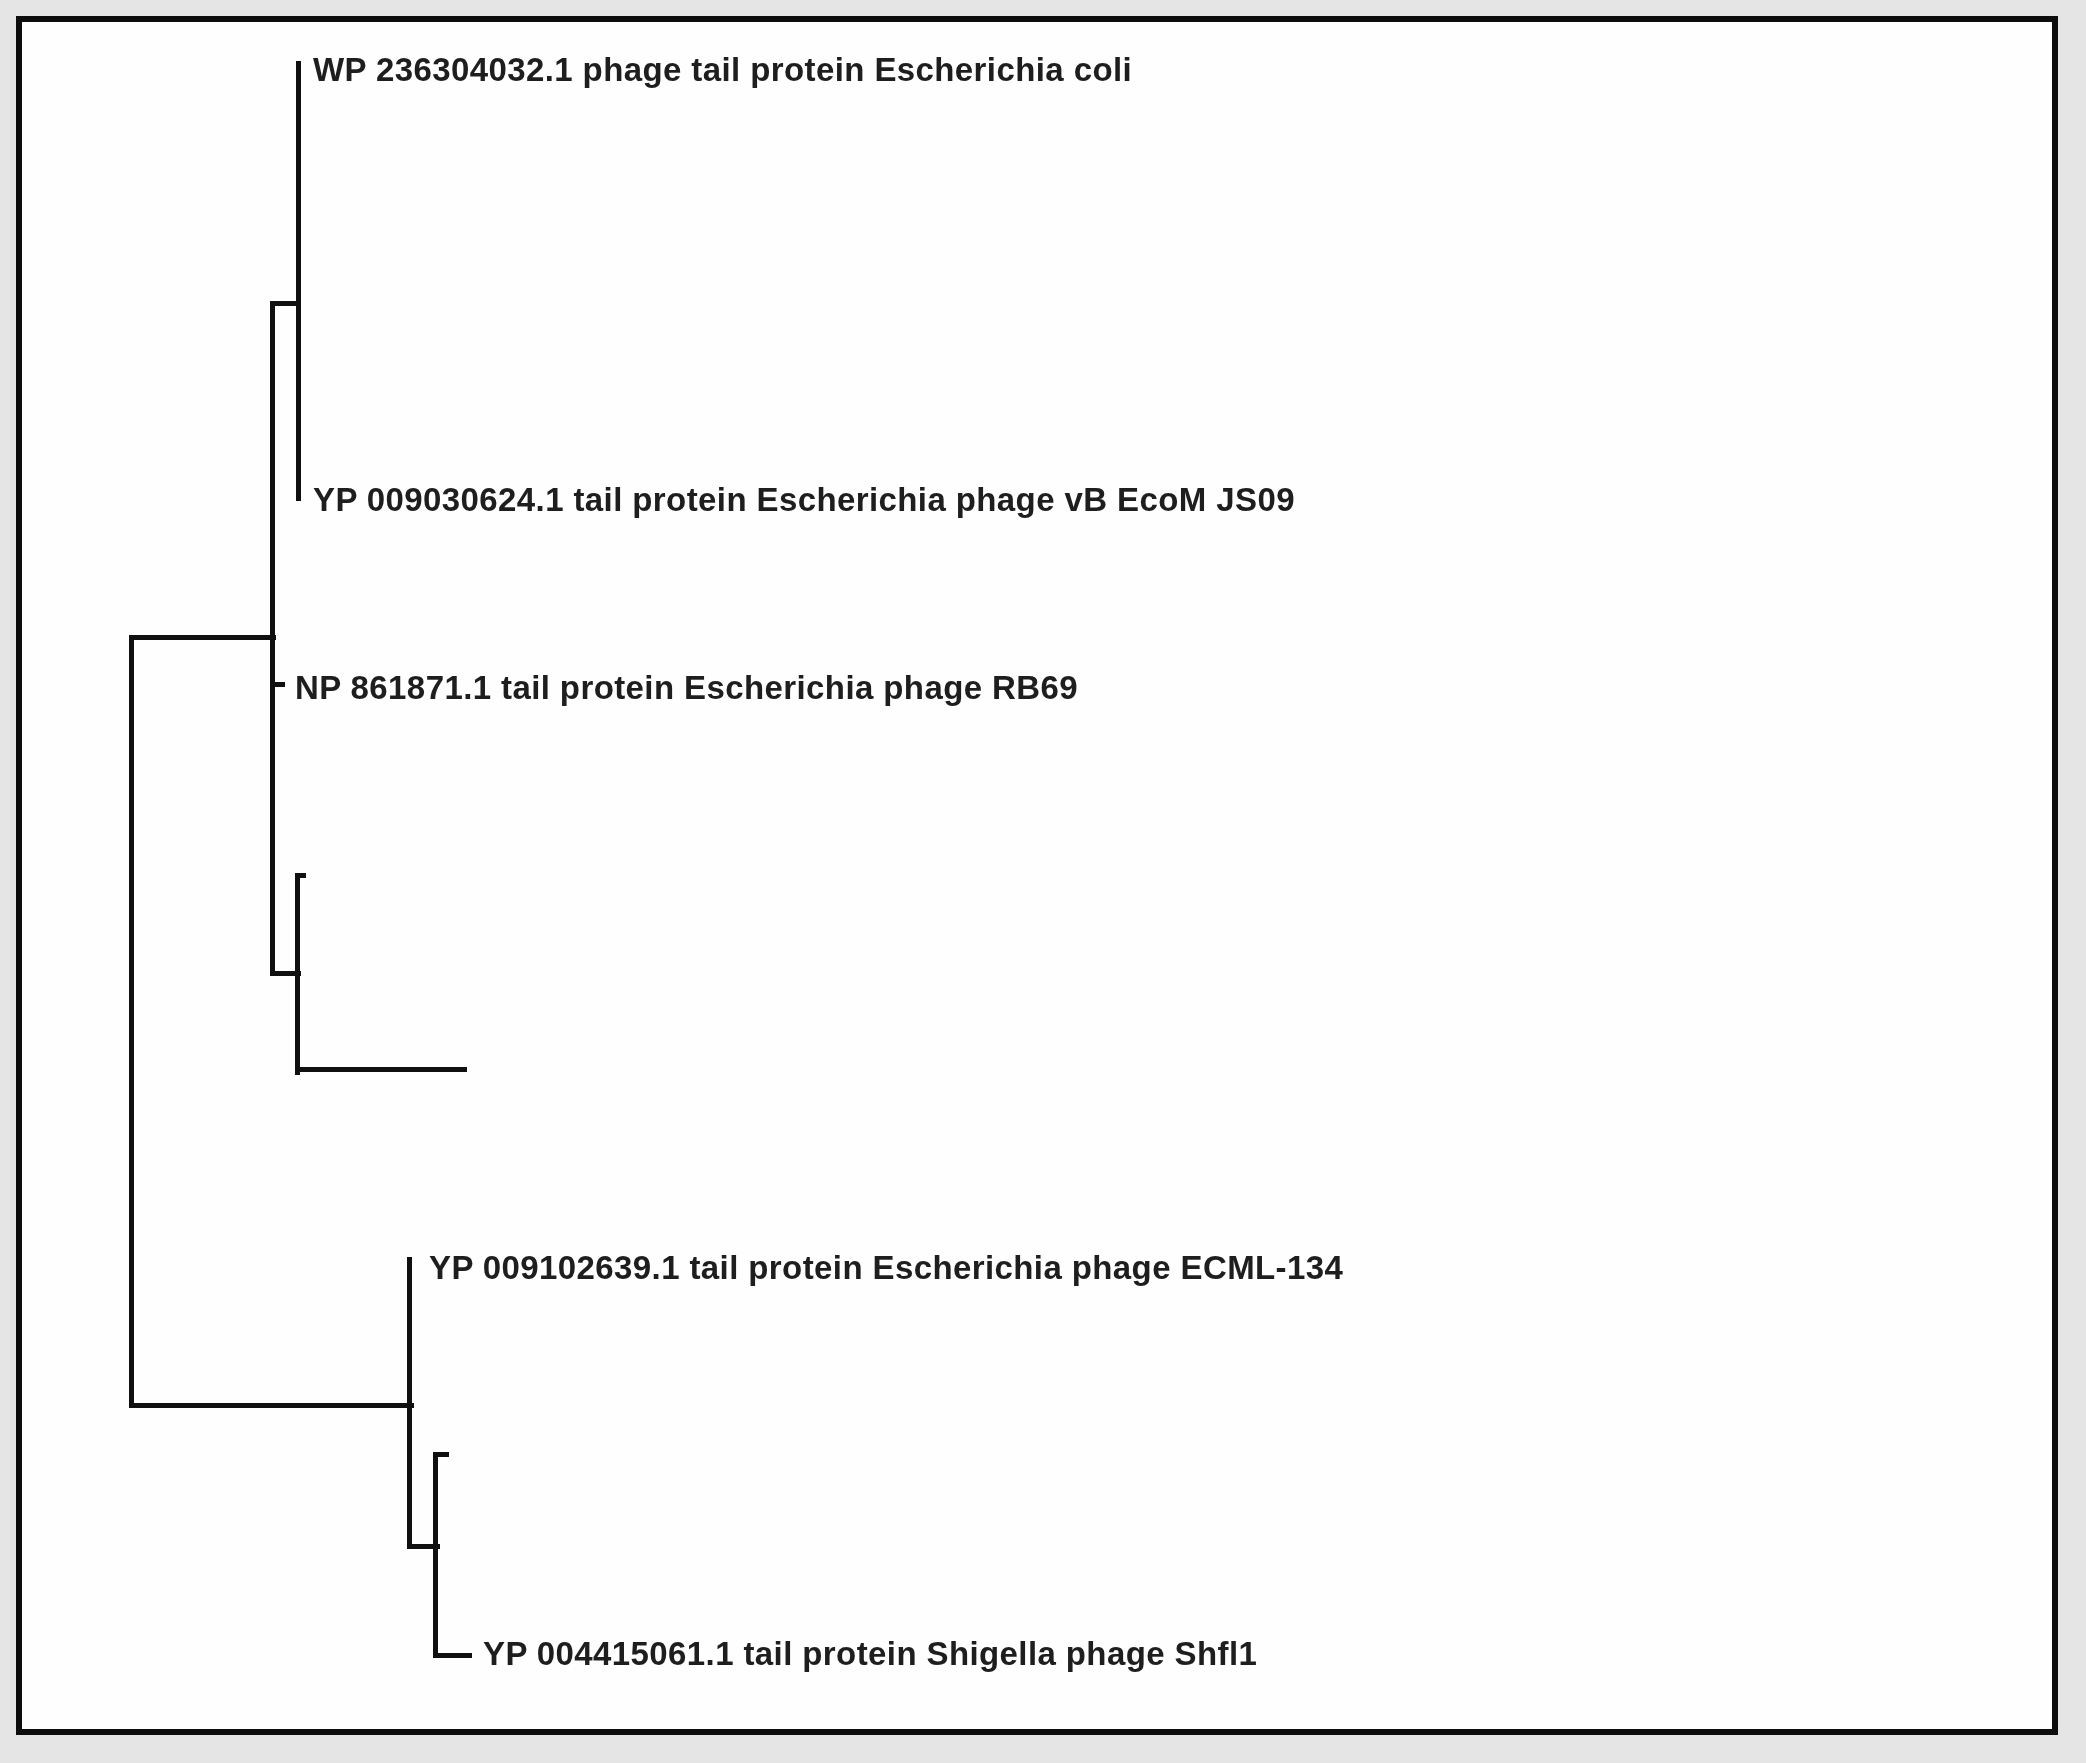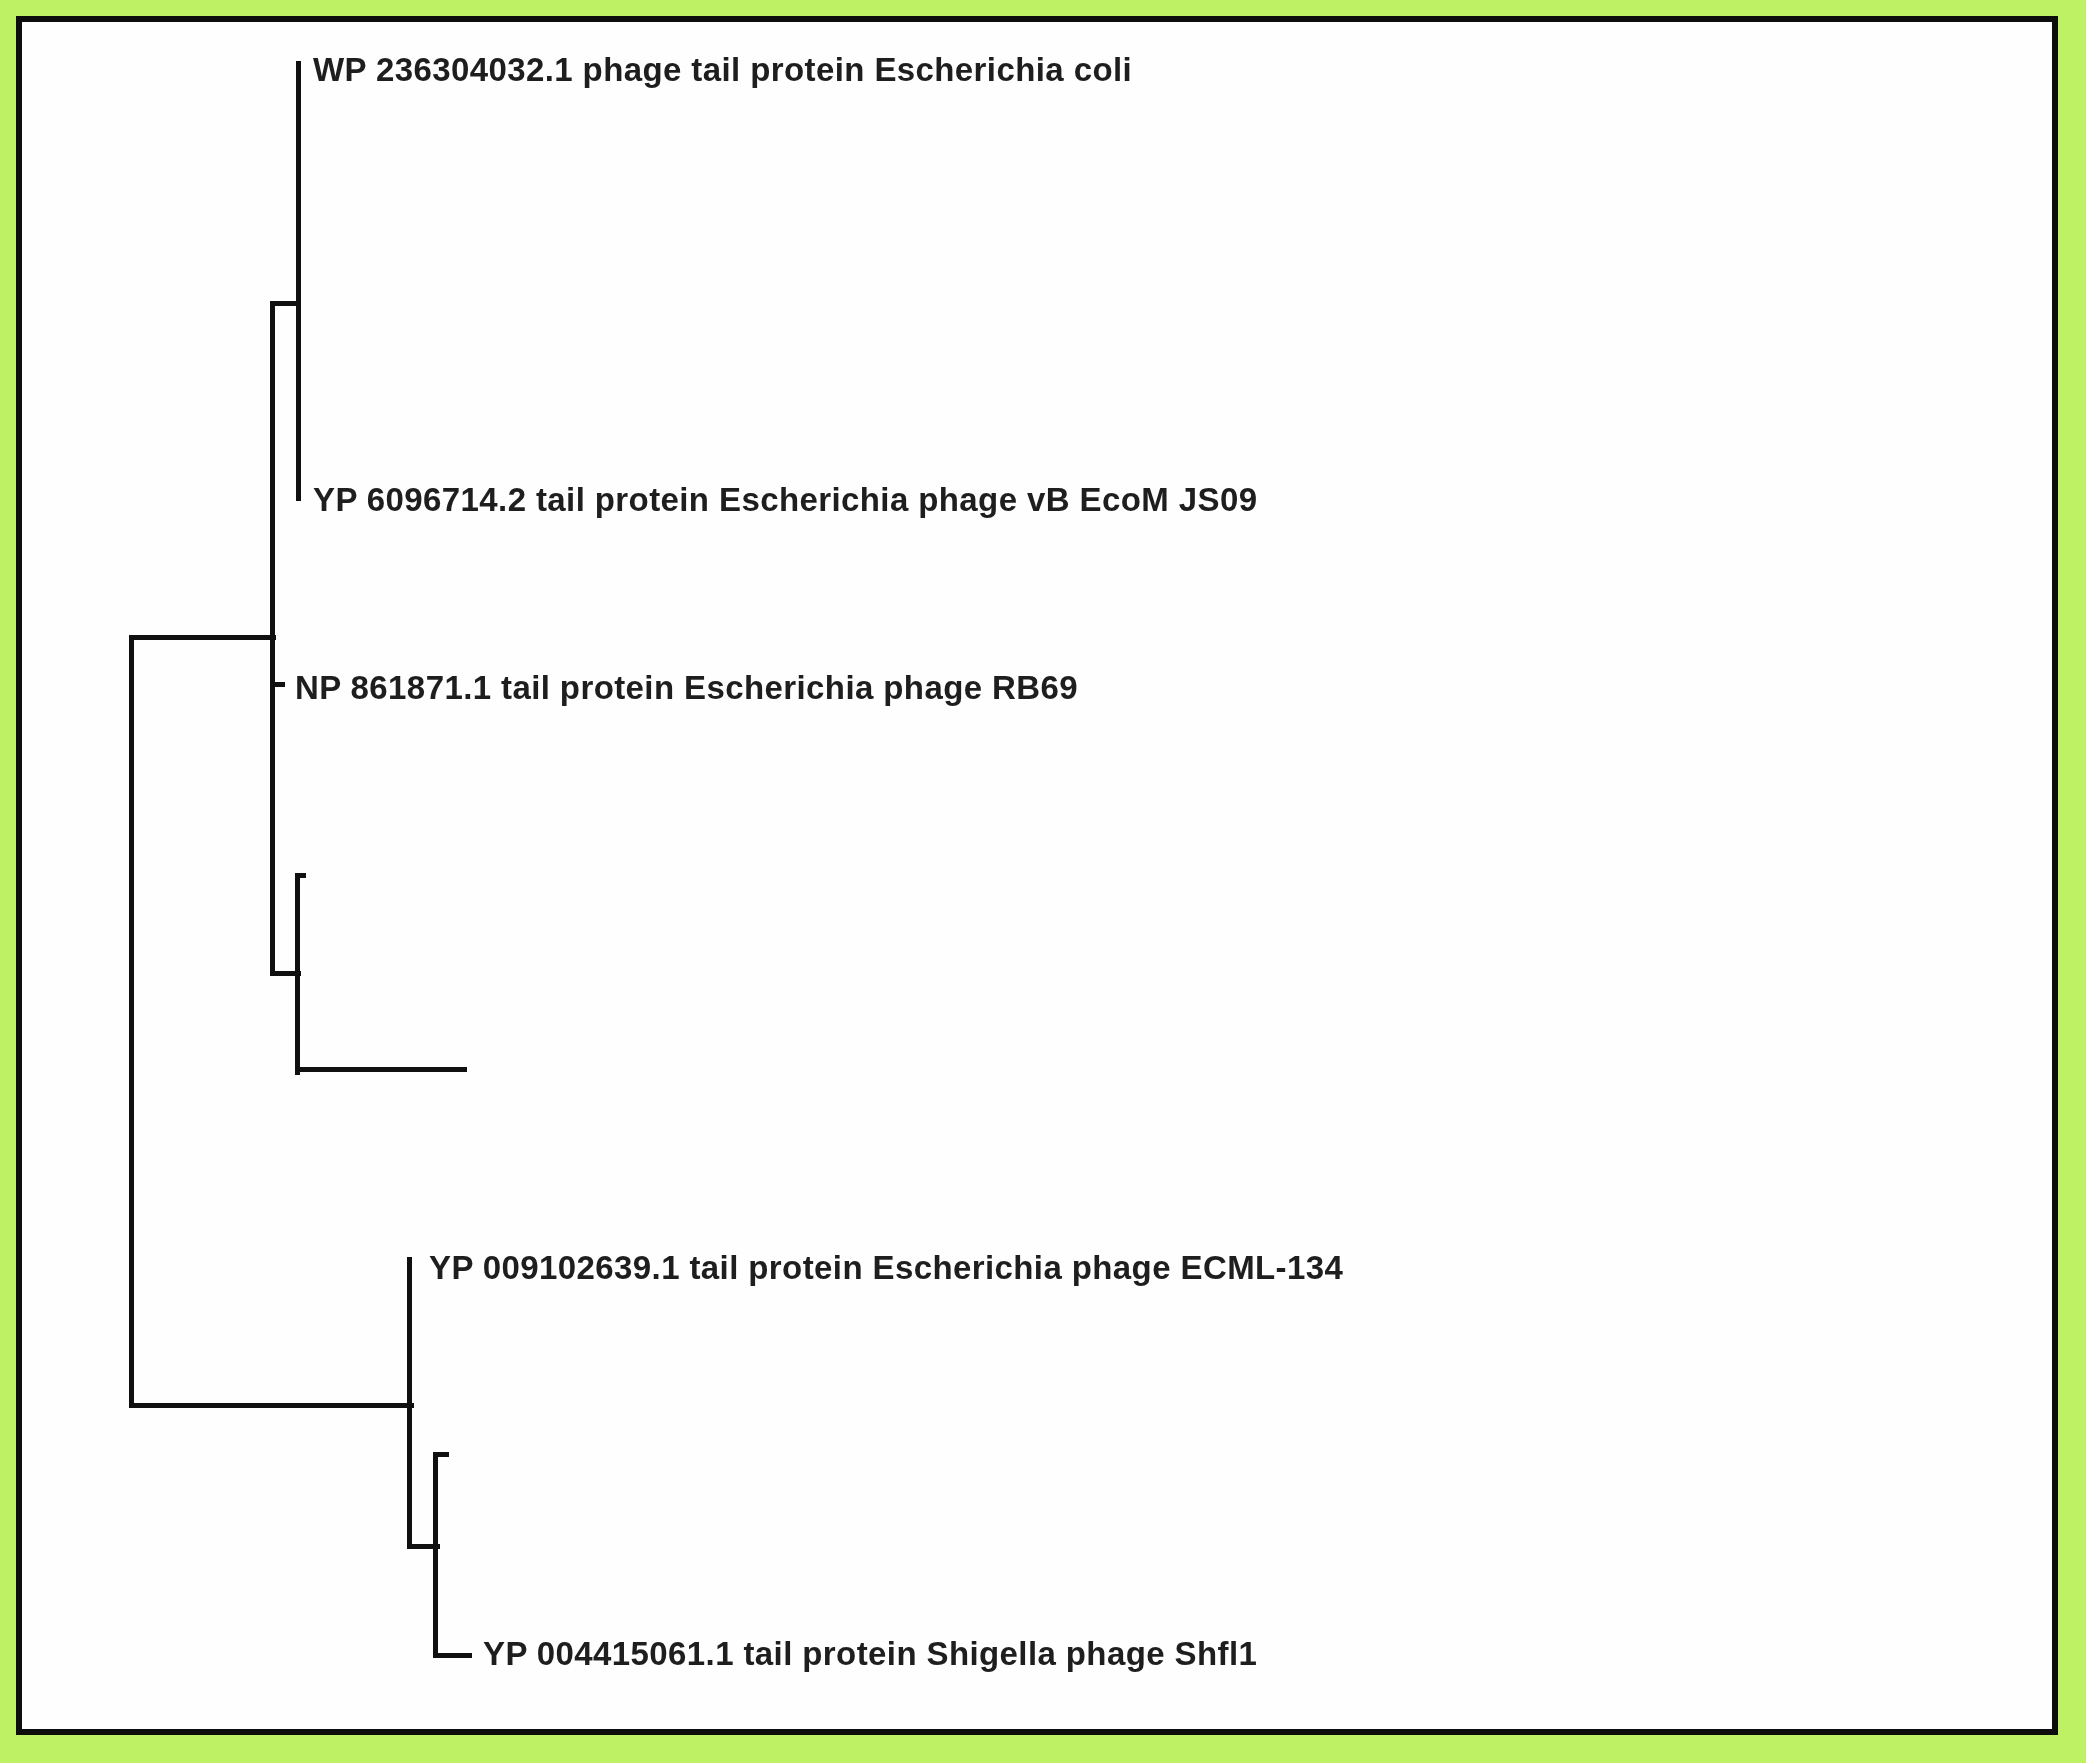--- a/index.html
+++ b/index.html
@@ -8,21 +8,21 @@
     background: #ffffff;
     width: 2087px;
     height: 1763px;
     overflow: hidden;
     font-family: "Liberation Sans", sans-serif;
   }
   #stage {
     position: relative;
     width: 2087px;
     height: 1763px;
-    background: #bef264;
+    background: #e5e5e5;
   }
   .frame {
     position: absolute;
     left: 16.4px;
     top: 15.7px;
     width: 2042px;
     height: 1719px;
     border: 6.4px solid #0d0d0d;
     background: #fefefe;
     box-sizing: border-box;
@@ -61,18 +61,18 @@
       <div class="branch" style="left: 129px; top: 635px; width: 5px; height: 773px; background: rgb(16, 16, 16);"></div>
       <div class="branch" style="left: 129px; top: 1403px; width: 285px; height: 5px; background: rgb(16, 16, 16);"></div>
       <div class="branch" style="left: 407px; top: 1257px; width: 5px; height: 292px; background: rgb(16, 16, 16);"></div>
       <div class="branch" style="left: 407px; top: 1544px; width: 33px; height: 5px; background: rgb(16, 16, 16);"></div>
       <div class="branch" style="left: 433px; top: 1452px; width: 5px; height: 206px; background: rgb(16, 16, 16);"></div>
       <div class="branch" style="left: 433px; top: 1452px; width: 15.7px; height: 5px; background: rgb(16, 16, 16);"></div>
       <div class="branch" style="left: 433px; top: 1653px; width: 39px; height: 5px; background: rgb(16, 16, 16);"></div>
     </div>
 
   <span class="taxon-label" style="left: 313px; top: 69px;">WP 236304032.1 phage tail protein Escherichia coli</span>
-  <span class="taxon-label" style="left: 313px; top: 499px;">YP 6096714.2 tail protein Escherichia phage vB EcoM JS09</span>
+  <span class="taxon-label" style="left: 313px; top: 499px;">YP 009030624.1 tail protein Escherichia phage vB EcoM JS09</span>
   <span class="taxon-label" style="left: 295px; top: 687px;">NP 861871.1 tail protein Escherichia phage RB69</span>
   <span class="taxon-label" style="left: 429px; top: 1267px; text-align: right;">YP 009102639.1 tail protein Escherichia phage ECML-134</span>
   <span class="taxon-label" style="left: 483px; top: 1653px; text-align: right;">YP 004415061.1 tail protein Shigella phage Shfl1</span>
 </div>
 
 
 </body></html>

